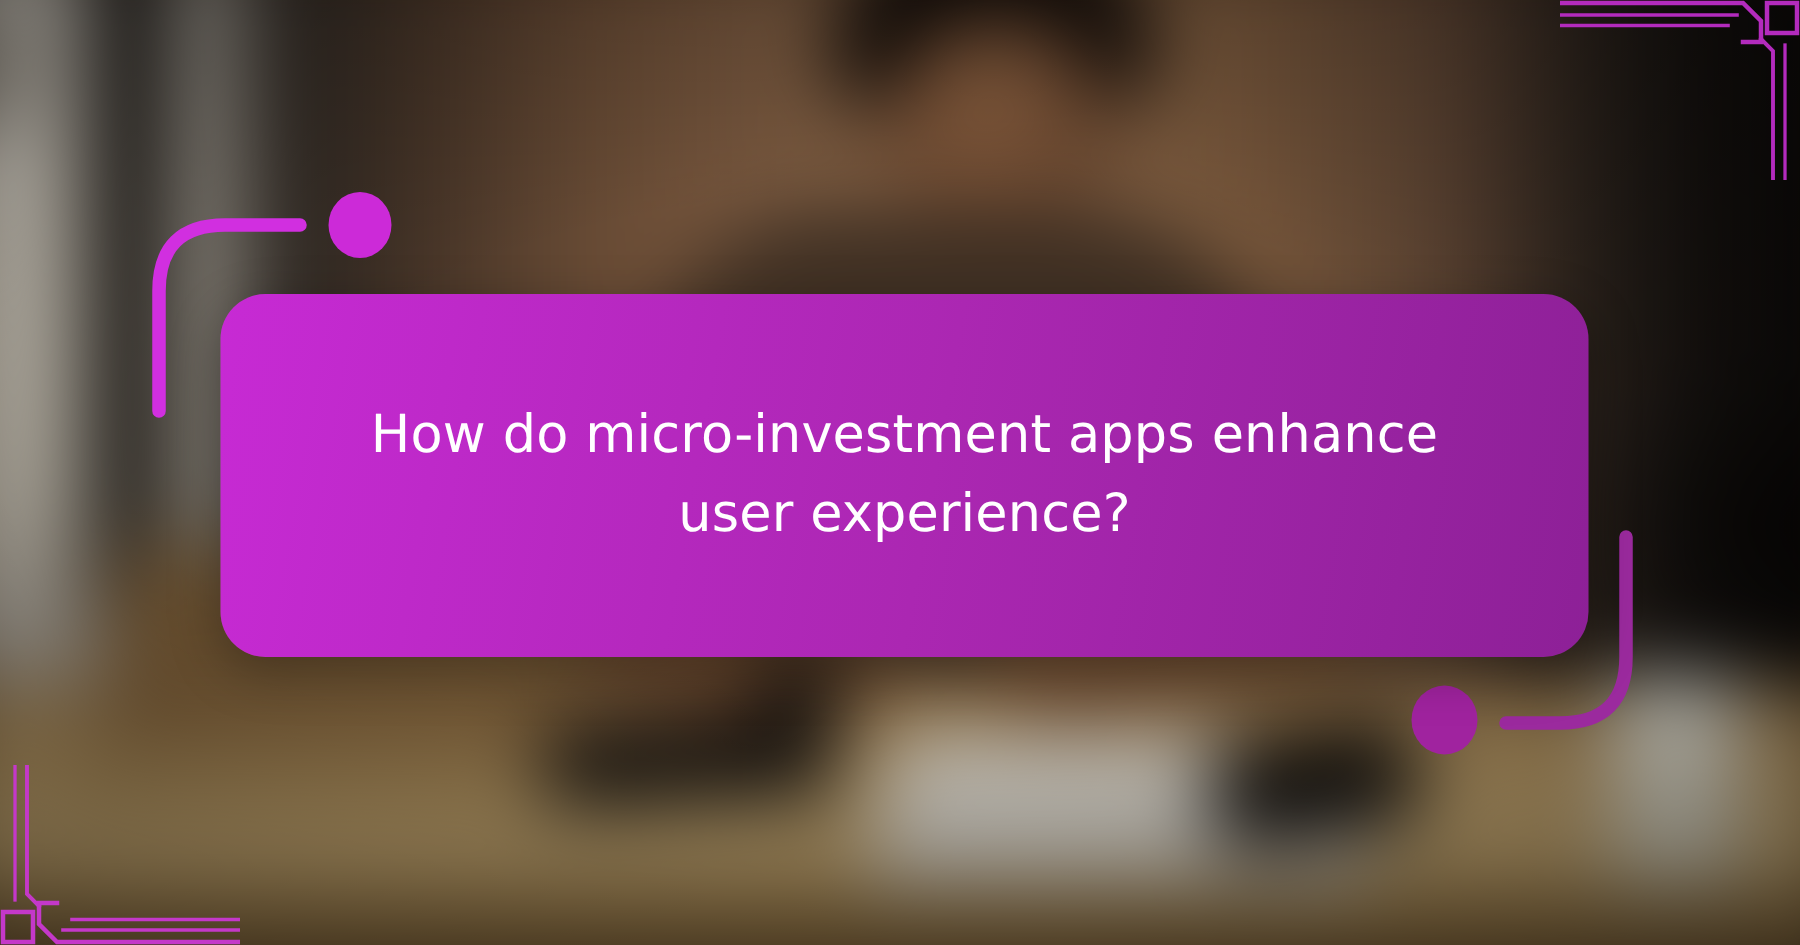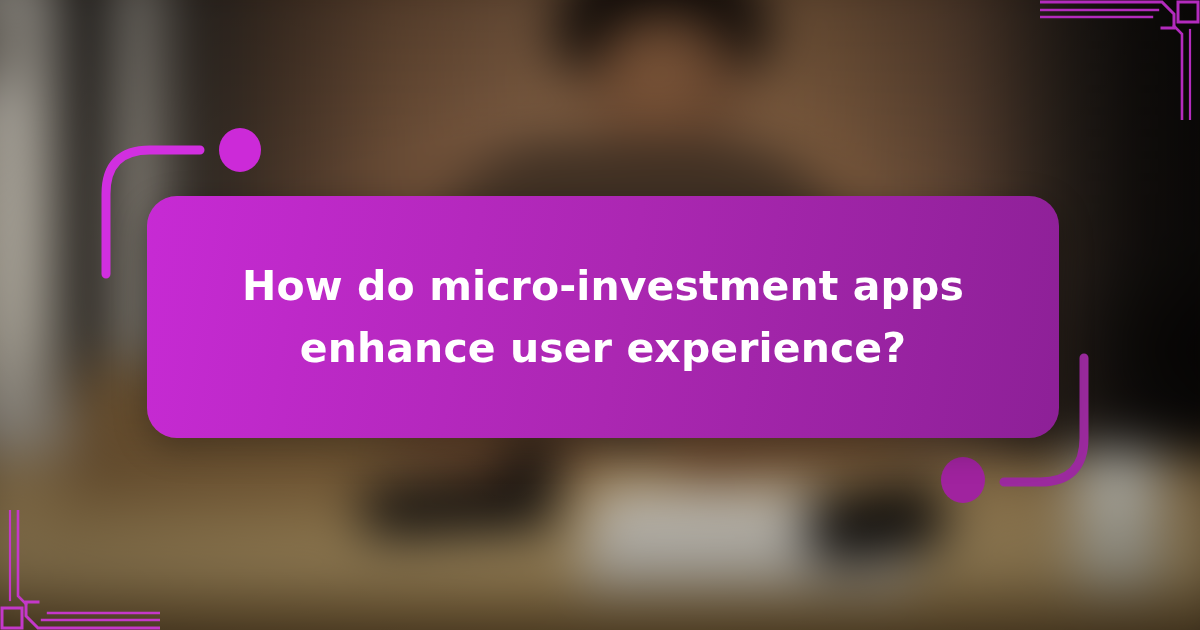--- a/index.html
+++ b/index.html
@@ -188,22 +188,22 @@
     z-index:8;
     display:flex;
     align-items:center;
     justify-content:center;
     padding:0 62px;
     box-shadow:0 10px 34px rgba(0,0,0,.32);
   }
   .card-title {
     color:#ffffff;
     font-family:"DejaVu Sans", sans-serif;
-    font-size:41px;
-    font-weight:700;
+    font-size:35px;
+    font-weight:400;
     line-height:1.52;
     letter-spacing:.1px;
     text-align:center;
     width:100%;
   }
 </style>
 </head>
 <body>
 
 <div id="stage">

